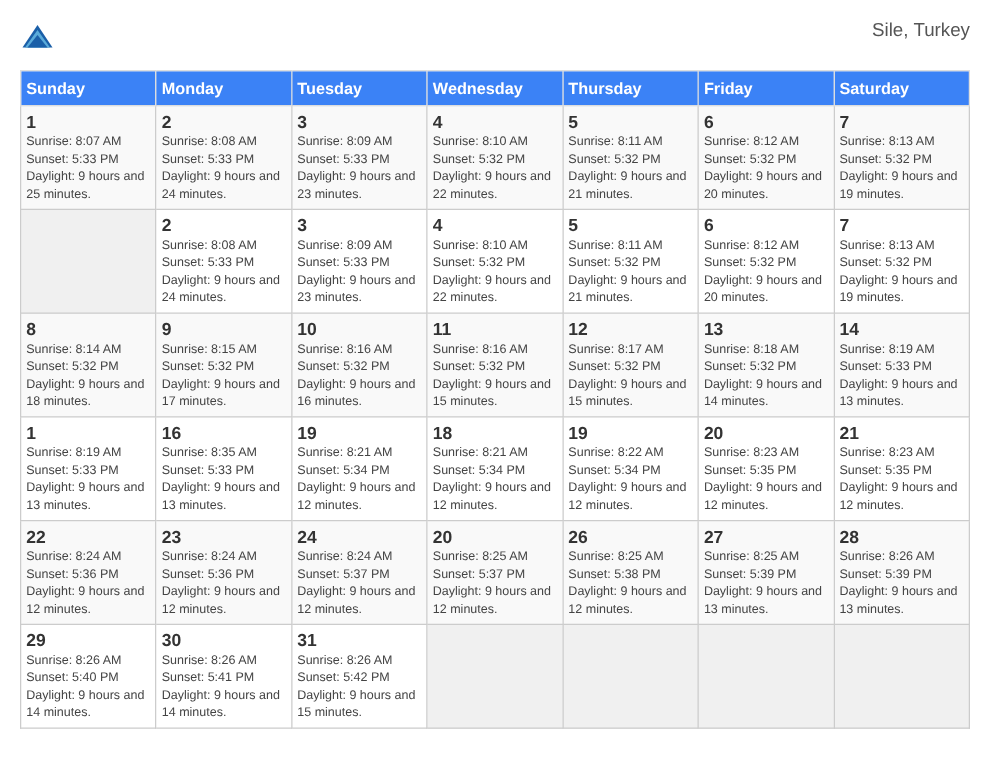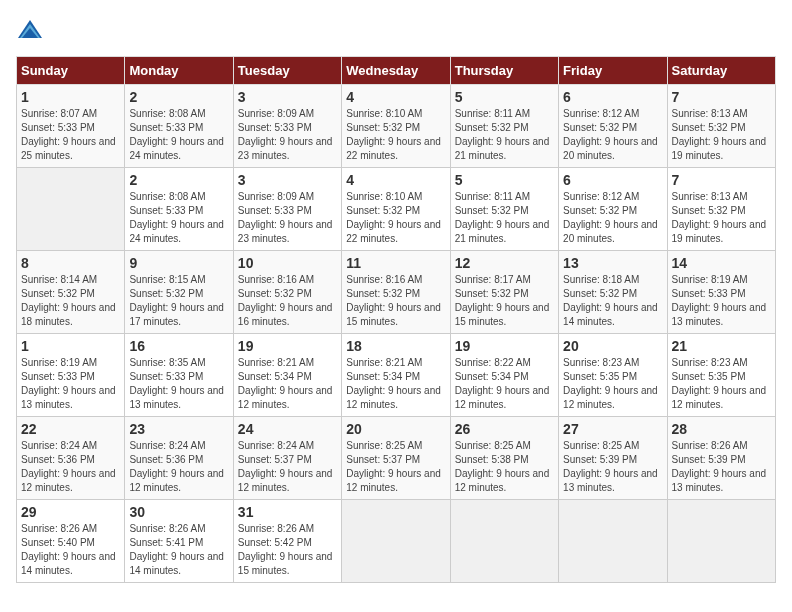--- a/index.html
+++ b/index.html
@@ -43,21 +43,21 @@
     .subtitle {
       font-size: 15px;
       color: #555;
     }
     table {
       width: 100%;
       border-collapse: collapse;
       font-size: 11px;
     }
     thead tr th {
-      background-color: #7f1d1d;
+      background-color: #3b82f6;
       color: #fff;
       padding: 6px 4px;
       text-align: left;
       font-size: 13px;
       font-weight: bold;
       border: 1px solid #ddd;
     }
     tbody tr td {
       border: 1px solid #ccc;
       vertical-align: top;
@@ -90,20 +90,21 @@
 
 <div class="header">
   <div class="logo">
     <svg class="logo-icon" viewBox="0 0 28 28">
       <polygon points="14,4 26,22 2,22" fill="#1a5fa8"></polygon>
       <polygon points="14,8 24,22 4,22" fill="#5aabda"></polygon>
       <polygon points="14,12 22,22 6,22" fill="#1a5fa8"></polygon>
     </svg>
   </div>
   <div class="title-block">
+    <div class="subtitle">Sile, Turkey</div>
   </div>
 </div>
 
 <table>
   <thead>
     <tr>
       <th>Sunday</th>
       <th>Monday</th>
       <th>Tuesday</th>
       <th>Wednesday</th>

